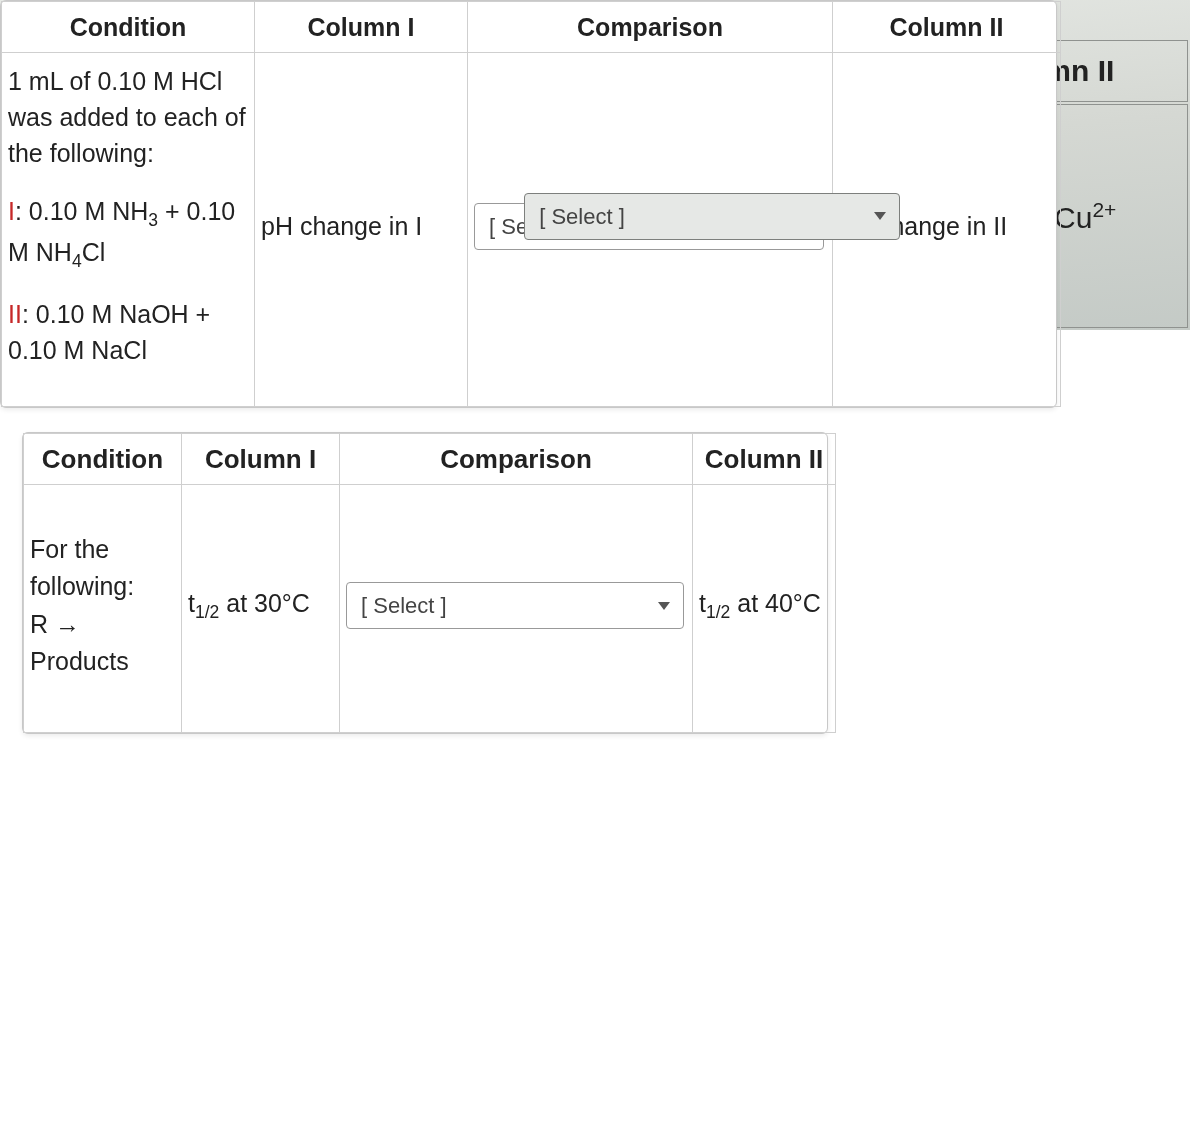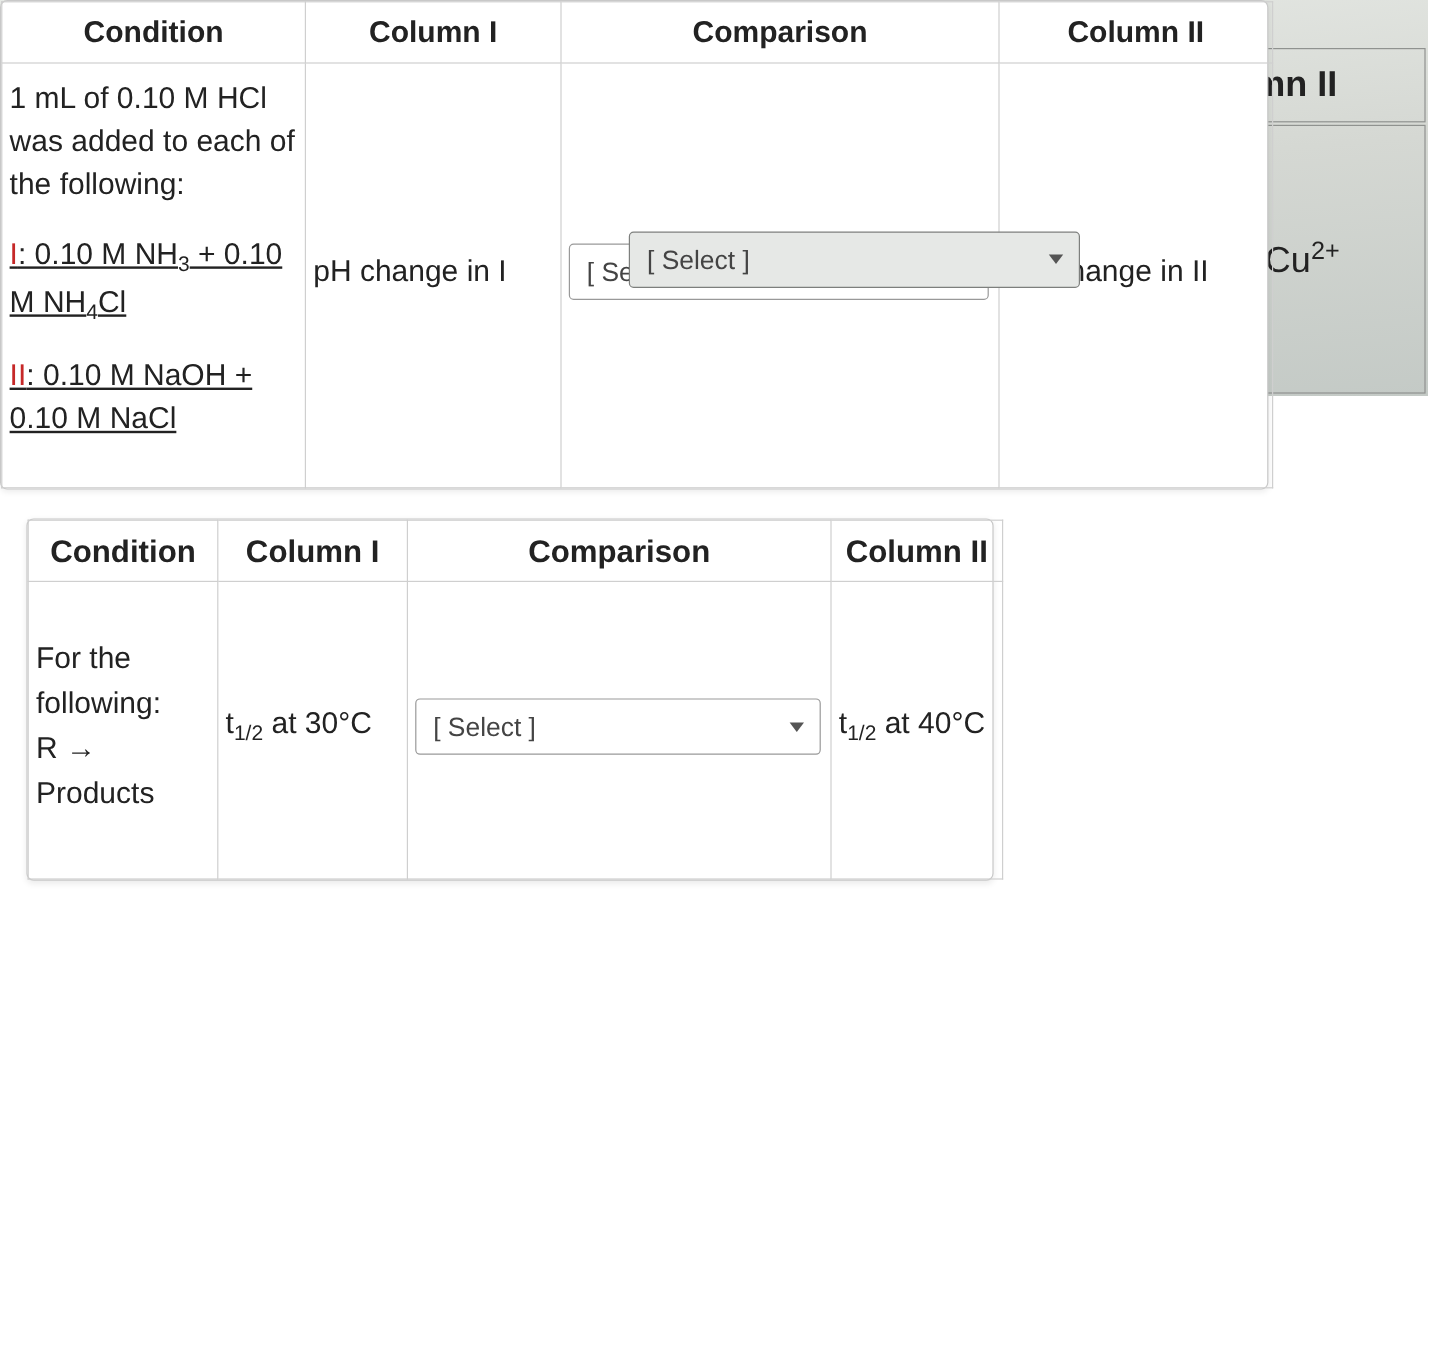--- a/index.html
+++ b/index.html
@@ -14,21 +14,21 @@
   .card td{padding:6px 8px 12px 6px;}
 
   
   #card1{left:0;top:0;width:1055px;height:406px;font-size:25px;}
   #card1 th:nth-child(1){width:250px;}
   #card1 th:nth-child(2){width:210px;}
   #card1 th:nth-child(3){width:362px;}
   #card1 th:nth-child(4){width:225px;}
   #c1-cond{line-height:1.45;}
   #c1-cond .intro{display:block;margin-bottom:22px;}
-  #c1-cond .pair{display:block;margin-bottom:22px;text-decoration:underline;}
+  #c1-cond .pair{display:block;margin-bottom:22px;}
   .red{color:#c62828;font-weight:400;}
   #c1-col1,#c1-col2{text-align:left;}
 
   
   #card2{left:22px;top:432px;width:804px;height:300px;font-size:25px;}
   #card2 th{font-size:26px;}
   #card2 th:nth-child(1){width:155px;}
   #card2 th:nth-child(2){width:155px;}
   #card2 th:nth-child(3){width:350px;}
   #card2 th:nth-child(4){width:140px;}

